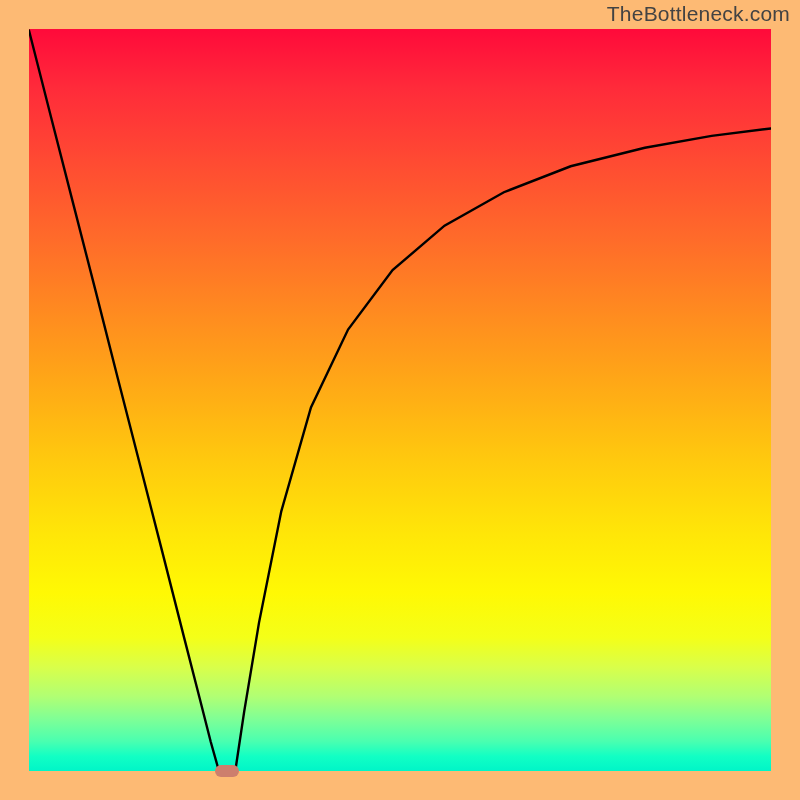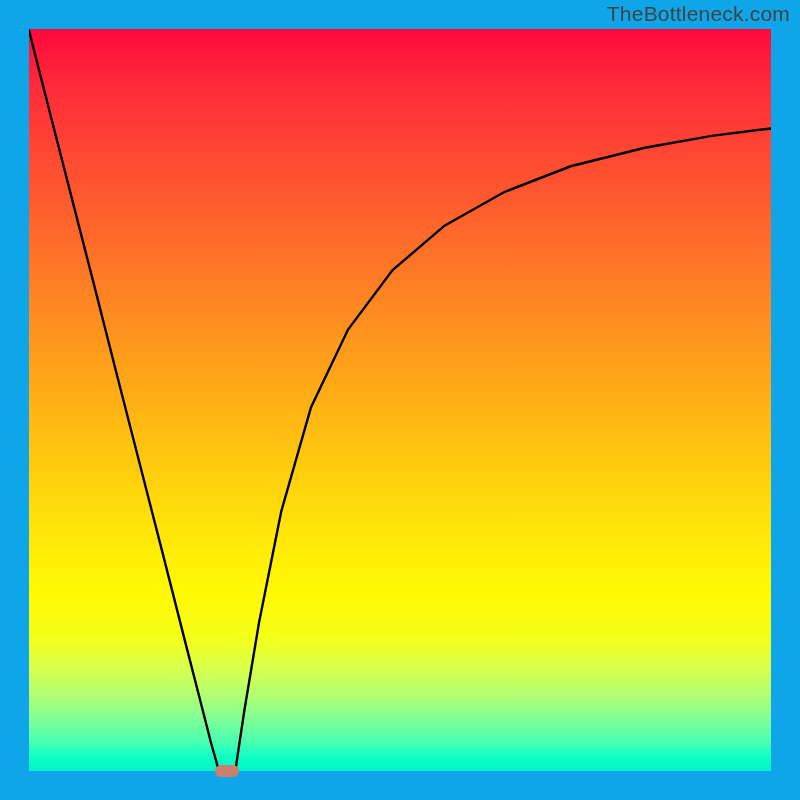--- a/index.html
+++ b/index.html
@@ -1,21 +1,21 @@
 <!DOCTYPE html>
 <html><head>
 <meta charset="utf-8">
 <style>
   * { margin: 0; padding: 0; box-sizing: border-box; }
   html, body { width: 800px; height: 800px; overflow: hidden; background: #000; }
   .frame {
     position: relative;
     width: 800px;
     height: 800px;
-    background: #0ea5e9;
+    background: #fdba74;
   }
   .plot-area {
     position: absolute;
     left: 29px;
     top: 29px;
     width: 742px;
     height: 742px;
     background: linear-gradient(to bottom,
       #ff0a3a 0%,
       #ff2b3a 8%,

